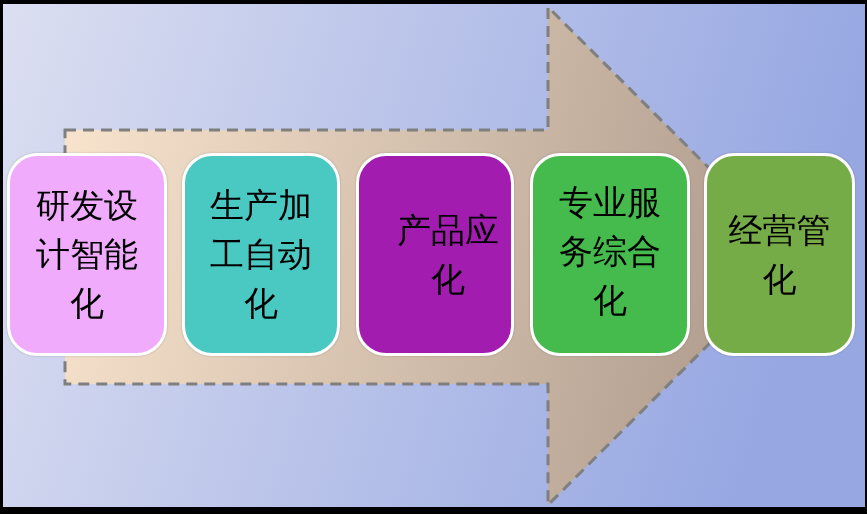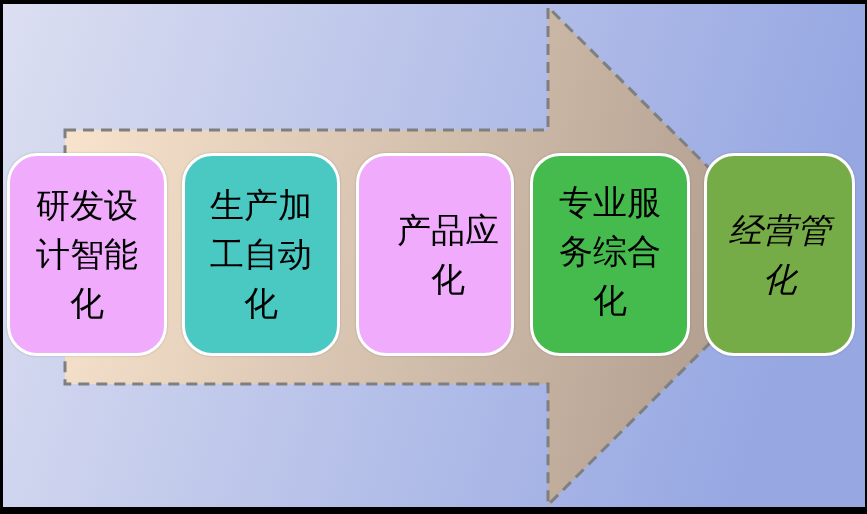--- a/index.html
+++ b/index.html
@@ -87,29 +87,29 @@
   <div class="line">计智能</div>
   <div class="line">化</div>
 </div>
 
 <div class="box box2" style="background: rgb(74, 200, 194);">
   <div class="line">生产加</div>
   <div class="line">工自动</div>
   <div class="line">化</div>
 </div>
 
-<div class="box box3" style="background: #f0abfc; padding-left: 26px;">
+<div class="box box3" style="background: #a21caf; padding-left: 26px;">
   <div class="line">产品应</div>
   <div class="line">化</div>
 </div>
 
 <div class="box box4" style="background: rgb(70, 187, 77);">
   <div class="line">专业服</div>
   <div class="line">务综合</div>
   <div class="line">化</div>
 </div>
 
-<div class="box box5" style="background: rgb(118, 172, 72); font-style: italic;">
+<div class="box box5" style="background: rgb(118, 172, 72);">
   <div class="line">经营管</div>
   <div class="line">化</div>
 </div>
 
 <div class="frame"></div>
 
 </body></html>

